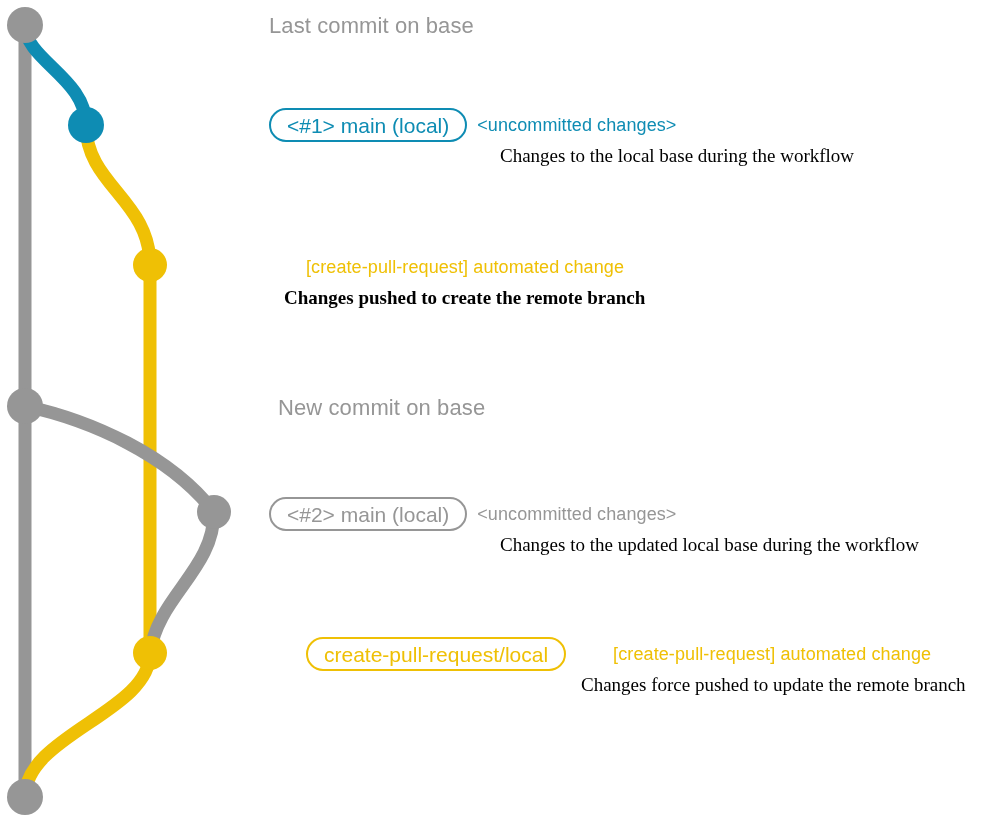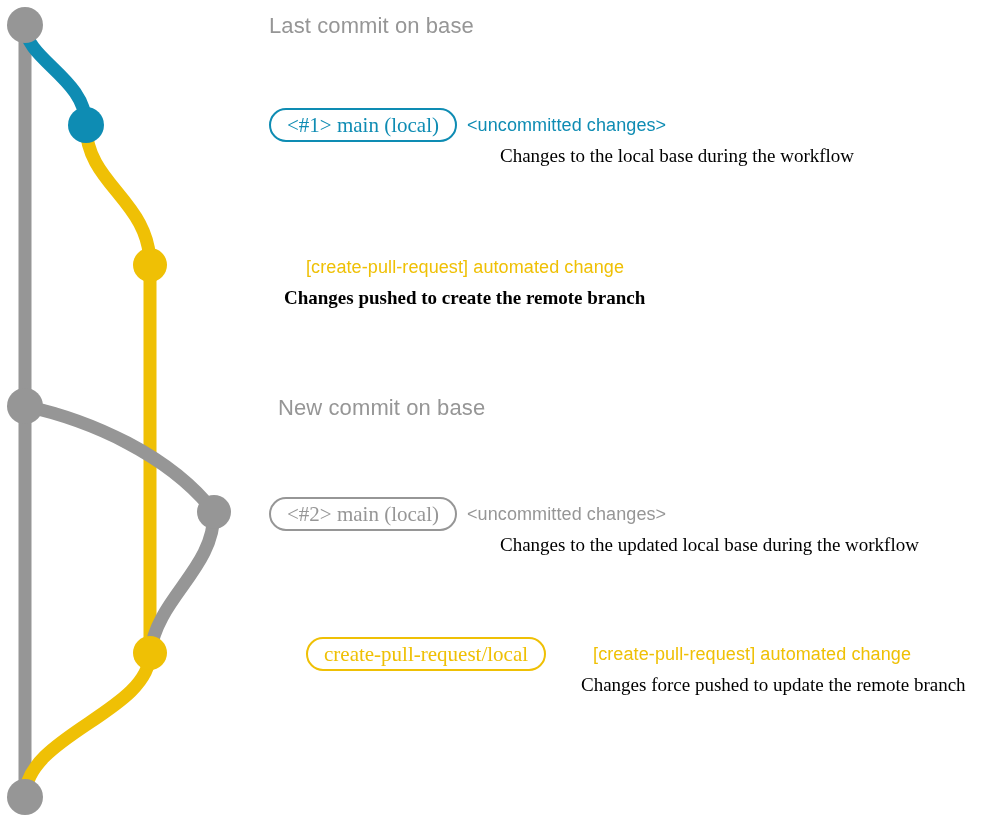--- a/index.html
+++ b/index.html
@@ -59,21 +59,20 @@
     align-items: center;
     justify-content: center;
     height: 34px;
     padding: 0 16px;
     border: 2px solid currentColor;
     border-radius: 19px;
     font-size: 21px;
     line-height: 1;
     white-space: nowrap;
     box-sizing: border-box;
-    font-family: Liberation Serif, serif;
   }
 
   .subject {
     font-size: 18px;
     line-height: 26px;
     white-space: nowrap;
     letter-spacing: 0.1px;
   }
 
   .desc {

